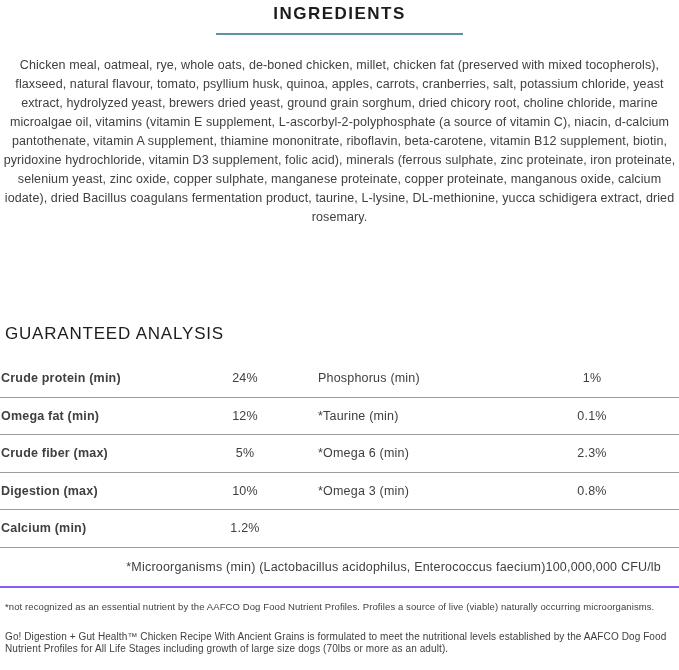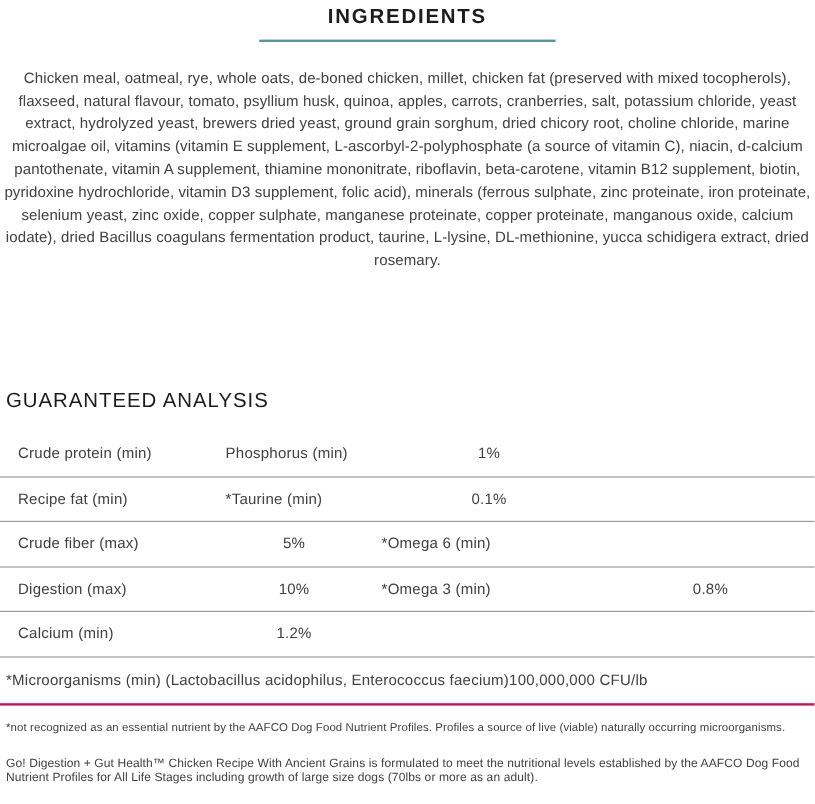--- a/index.html
+++ b/index.html
@@ -46,35 +46,35 @@
   .ga-table { margin-top: 16px; width: 679px; }
   .ga-row {
     display: grid;
     grid-template-columns: 180px 130px 195px 1fr;
     align-items: center;
     height: 37.5px;
     border-bottom: 1.5px solid #9c9c9c;
     font-size: 12.5px;
     letter-spacing: 0.2px;
   }
-  .ga-row .label-left  { padding-left: 15px; }
+  .ga-row .label-left  { padding-left: 1px; font-weight: bold; }
   .ga-row .value-left  { text-align: center; }
   .ga-row .label-right { padding-left: 8px; }
   .ga-row .value-right { text-align: center; }
   .micro-row {
     display: flex;
-    justify-content: flex-start;
+    justify-content: flex-end;
     align-items: center;
     height: 40px;
-    border-bottom: 2px solid #be185d;
+    border-bottom: 2px solid #8b5cf6;
     font-size: 12.5px;
     letter-spacing: 0.2px;
   }
   .micro-row .micro-label { padding-left: 5px; }
-  .micro-row .micro-value { padding-right: 4px; }
+  .micro-row .micro-value { padding-right: 18px; }
   .footnote-1 {
     margin: 13px 0 0 5px;
     font-size: 9.5px;
     letter-spacing: 0.1px;
     white-space: nowrap;
     color: #404040;
   }
   .footnote-2 {
     margin: 19px 0 0 5px;
     width: 668px;
@@ -93,34 +93,37 @@
   <div class="title-underline"></div>
 
   <p class="ingredients-paragraph">Chicken meal, oatmeal, rye, whole oats, de-boned chicken, millet, chicken fat (preserved with mixed tocopherols), flaxseed, natural flavour, tomato, psyllium husk, quinoa, apples, carrots, cranberries, salt, potassium chloride, yeast extract, hydrolyzed yeast, brewers dried yeast, ground grain sorghum, dried chicory root, choline chloride, marine microalgae oil, vitamins (vitamin E supplement, L-ascorbyl-2-polyphosphate (a source of vitamin C), niacin, d-calcium pantothenate, vitamin A supplement, thiamine mononitrate, riboflavin, beta-carotene, vitamin B12 supplement, biotin, pyridoxine hydrochloride, vitamin D3 supplement, folic acid), minerals (ferrous sulphate, zinc proteinate, iron proteinate, selenium yeast, zinc oxide, copper sulphate, manganese proteinate, copper proteinate, manganous oxide, calcium iodate), dried Bacillus coagulans fermentation product, taurine, L-lysine, DL-methionine, yucca schidigera extract, dried rosemary.</p>
 
   <h2 class="ga-title">GUARANTEED ANALYSIS</h2>
 
   <div class="ga-table">
 
     <div class="ga-row">
       <span class="label-left">Crude protein (min)</span>
+      <span class="value-left">24%</span>
       <span class="label-right">Phosphorus (min)</span>
       <span class="value-right">1%</span>
     </div>
 
     <div class="ga-row">
-      <span class="label-left">Recipe fat (min)</span>
+      <span class="label-left">Omega fat (min)</span>
+      <span class="value-left">12%</span>
       <span class="label-right">*Taurine (min)</span>
       <span class="value-right">0.1%</span>
     </div>
 
     <div class="ga-row">
       <span class="label-left">Crude fiber (max)</span>
       <span class="value-left">5%</span>
       <span class="label-right">*Omega 6 (min)</span>
+      <span class="value-right">2.3%</span>
     </div>
 
     <div class="ga-row">
       <span class="label-left">Digestion (max)</span>
       <span class="value-left">10%</span>
       <span class="label-right">*Omega 3 (min)</span>
       <span class="value-right">0.8%</span>
     </div>
 
     <div class="ga-row">

